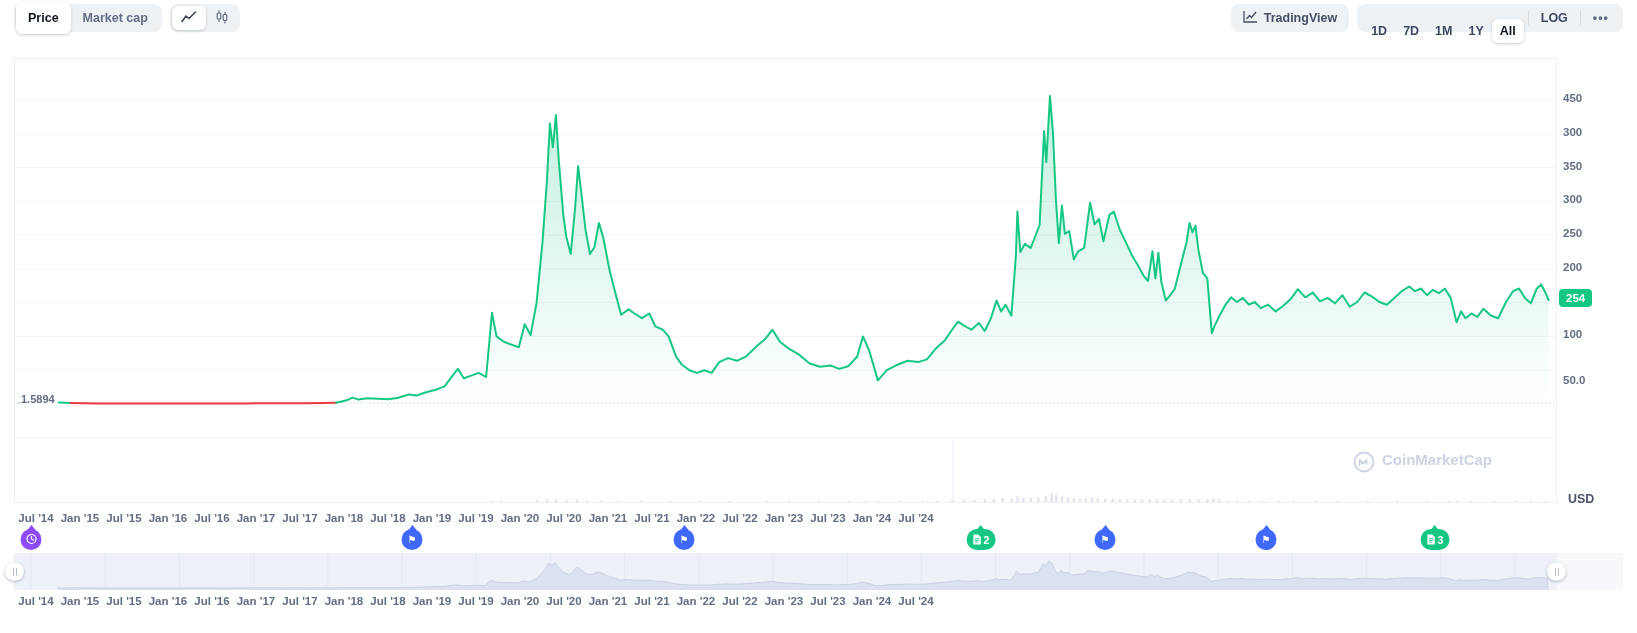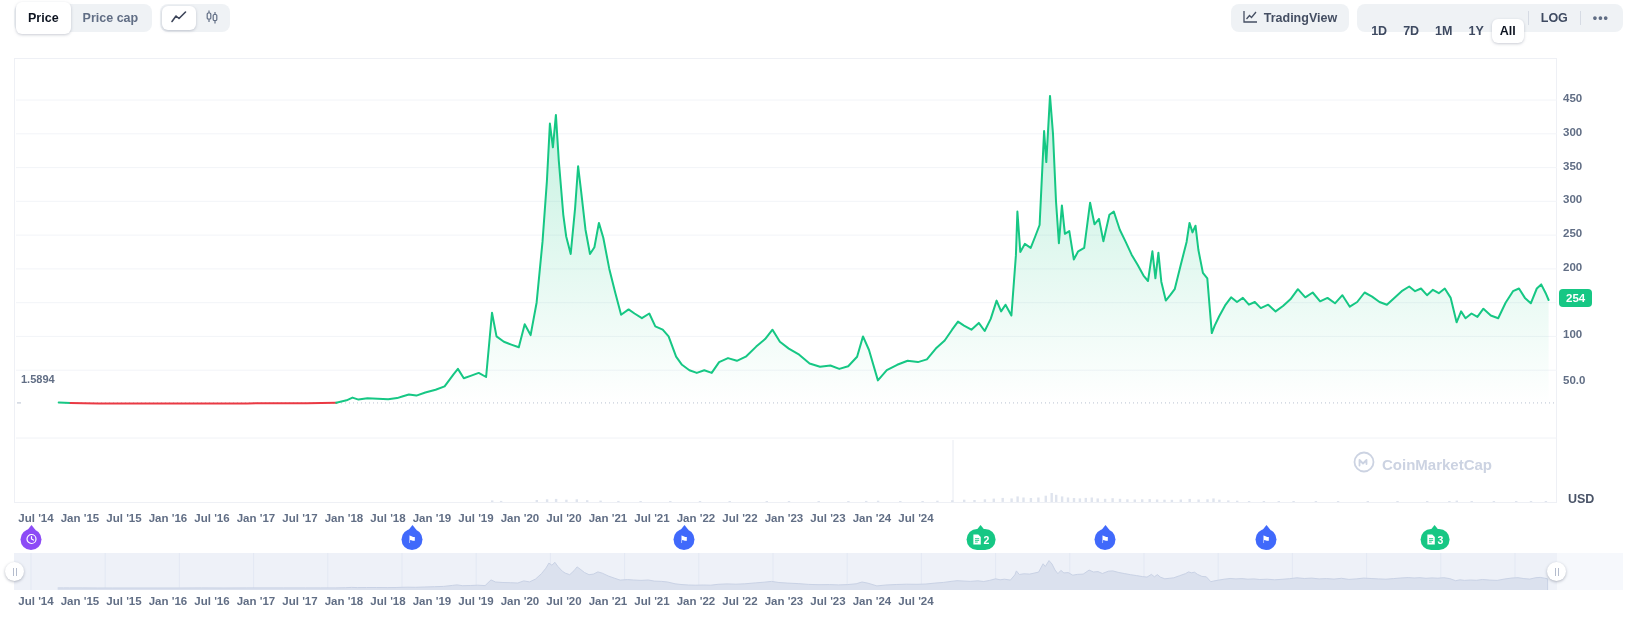--- a/index.html
+++ b/index.html
@@ -26,22 +26,22 @@
   .range-btn { border:0; background:transparent; color:#3e4a61; font-weight:700; font-size:12.5px;
                height:24px; padding:0 8px; border-radius:6px; cursor:pointer; font-family:inherit;}
   .range-btn.active { background:#fff; color:#0d1421; box-shadow:0 1px 3px rgba(96,106,128,.35);text-align:center; }
   .vdiv { width:1px; height:14px; background:#d6dbe4; margin:0 4px; }
   .more-btn { letter-spacing:1px; color:#616e85; }
 
   
   .chart-card { position:absolute; left:14px; top:58px; width:1543px; height:445px;
                 border:1px solid #eef0f5; background:#fff; }
   .chart-card svg { display:block; }
-  .start-label { position:absolute; left:6px; top:314px; font-size:11px; font-weight:700; color:#616e85; }
-  .watermark { position:absolute; right:64px; top:392px; display:flex; align-items:flex-end; gap:7px;
+  .start-label { position:absolute; left:6px; top:334px; font-size:11px; font-weight:700; color:#616e85; }
+  .watermark { position:absolute; right:64px; top:392px; display:flex; align-items:flex-start; gap:7px;
                color:#ccd3e2; font-size:15px; font-weight:700; }
 
   
   .yaxis { position:absolute; left:0; top:0; }
   .ytick { position:absolute; left:1563px; font-size:11.5px; font-weight:700; color:#616e85; }
   .price-badge { position:absolute; left:1559px; top:289px; background:#16c784; color:#fff;
                  font-size:11.5px; font-weight:700; padding:3px 7px; border-radius:4px; }
   .usd-label { position:absolute; left:1568px; top:492px; font-size:12.5px; font-weight:700; color:#4a5468; }
 
   
@@ -70,21 +70,21 @@
 </style>
 </head>
 <body>
 
 <div class="stage">
 
   <div class="toolbar">
     <div class="tb-left">
       <div class="seg">
         <button class="seg-btn active">Price</button>
-        <button class="seg-btn">Price cap</button>
+        <button class="seg-btn">Market cap</button>
       </div>
       <div class="seg">
         <button class="seg-btn active icon-btn">
           <span>
             <svg width="16" height="12" viewBox="0 0 16 12">
                 <polyline points="1,10.5 5,5 8,7.5 14.5,1" fill="none" stroke="#3d465a" stroke-width="1.6" stroke-linecap="round" stroke-linejoin="round"></polyline>
               </svg>
           </span>
         </button>
         <button class="seg-btn icon-btn">

